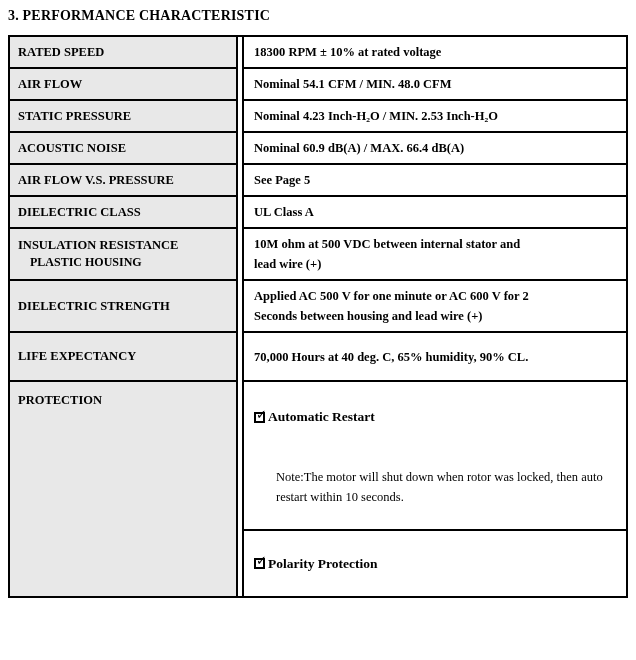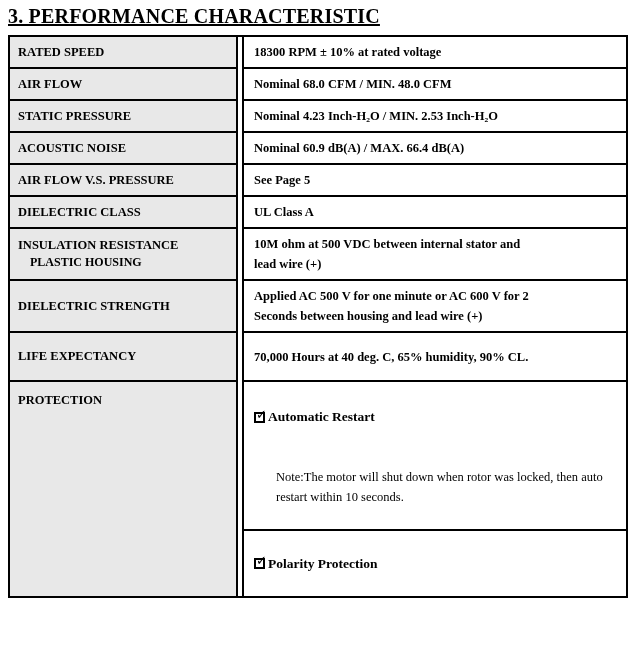--- a/index.html
+++ b/index.html
@@ -5,23 +5,23 @@
   * { box-sizing: border-box; }
   html, body { margin: 0; padding: 0; }
   body {
     width: 636px; height: 660px;
     background: #ffffff; color: #000000;
     font-family: "Liberation Serif", "DejaVu Serif", "DejaVu Sans", serif;
   }
   .page { padding: 6px 8px 0 8px; }
 
   .section-title {
-    font-size: 20px; font-weight: bold;
+    font-size: 14px; font-weight: bold;
     letter-spacing: 0.2px;
-    margin: 0 0 9px 0; line-height: 20px; text-decoration: underline;
+    margin: 0 0 9px 0; line-height: 20px;
   }
   .section-title.safety { margin-top: 83px; margin-bottom: 13px; }
 
   
   table.perf-table {
     width: 620px; table-layout: fixed;
     border-collapse: separate; border-spacing: 0;
     border: 2px solid #000;
   }
   col.c-label { width: 228px; }
@@ -91,21 +91,21 @@
       </colgroup>
     <tbody>
       <tr class="r32">
         <td class="lbl">RATED SPEED</td>
         <td class="gap"></td>
         <td class="val">18300 RPM ± 10% at rated voltage</td>
       </tr>
       <tr class="r32">
         <td class="lbl">AIR FLOW</td>
         <td class="gap"></td>
-        <td class="val">Nominal 68.0 CFM / MIN. 48.0 CFM</td>
+        <td class="val">Nominal 54.1 CFM / MIN. 48.0 CFM</td>
       </tr>
       <tr class="r32">
         <td class="lbl">STATIC PRESSURE</td>
         <td class="gap"></td>
         <td class="val">Nominal 4.23 Inch-H₂O / MIN. 2.53 Inch-H₂O</td>
       </tr>
       <tr class="r32">
         <td class="lbl">ACOUSTIC NOISE</td>
         <td class="gap"></td>
         <td class="val">Nominal 60.9 dB(A) / MAX. 66.4 dB(A)</td>

